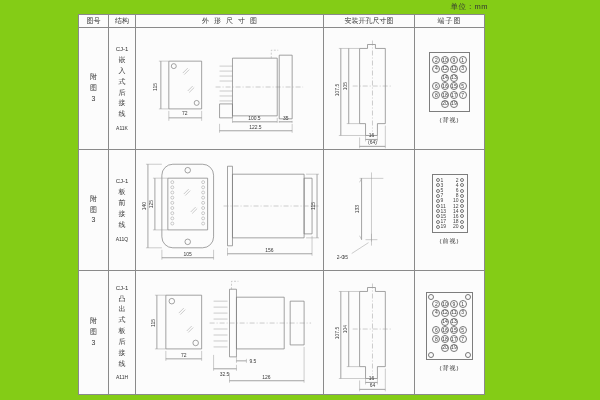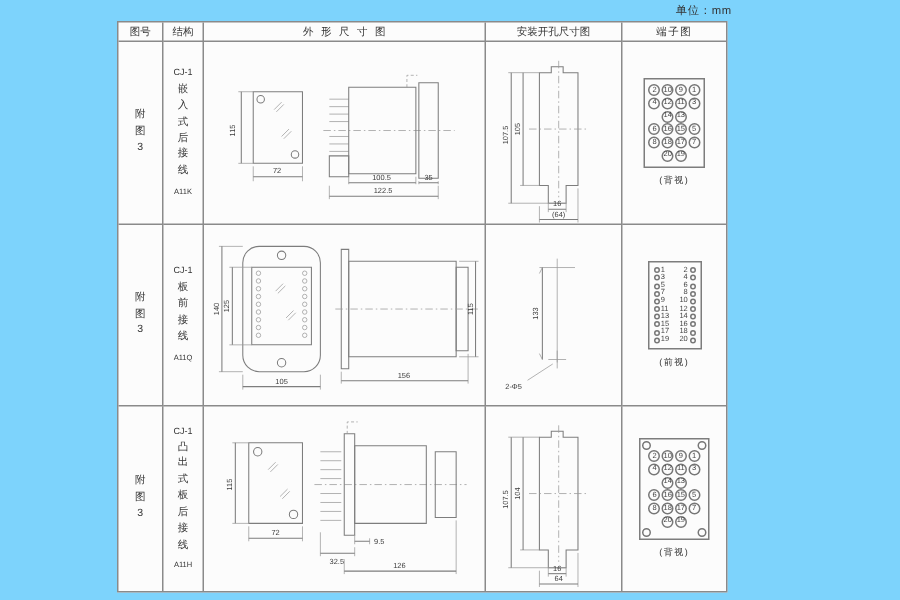--- a/index.html
+++ b/index.html
@@ -1,18 +1,18 @@
 <!DOCTYPE html>
 <html><head>
 <meta charset="utf-8">
 <style>
   * { margin:0; padding:0; box-sizing:border-box; }
   html,body { width:600px; height:400px; }
   body { font-family:"Liberation Sans", sans-serif; background:#fbfbfb; position:relative; color:#3a3a3a; }
-  .screen { position:absolute; inset:0; background:#7dd3fc; overflow:hidden; }
+  .screen { position:absolute; inset:0; background:#84cc16; overflow:hidden; }
   .unit-label { position:absolute; top:2px; right:112px; font-size:7.5px; color:#333; letter-spacing:0.5px; }
   .dtable { position:absolute; left:78px; top:14px; width:407px; background:#fcfcfc;
             border:1px solid #8a8a8a; display:grid;
             grid-template-columns:30px 27px 188px 91px 69px;
             grid-template-rows:13px 122px 121px 123px; }
   .cell { display:flex; align-items:center; justify-content:center; position:relative; overflow:hidden; }
   .br { border-right:1px solid #8a8a8a; }
   .bb { border-bottom:1px solid #8a8a8a; }
   .hcell { font-size:7px; color:#333; white-space:nowrap; }
   .sp5 { letter-spacing:5px; text-indent:5px; }

